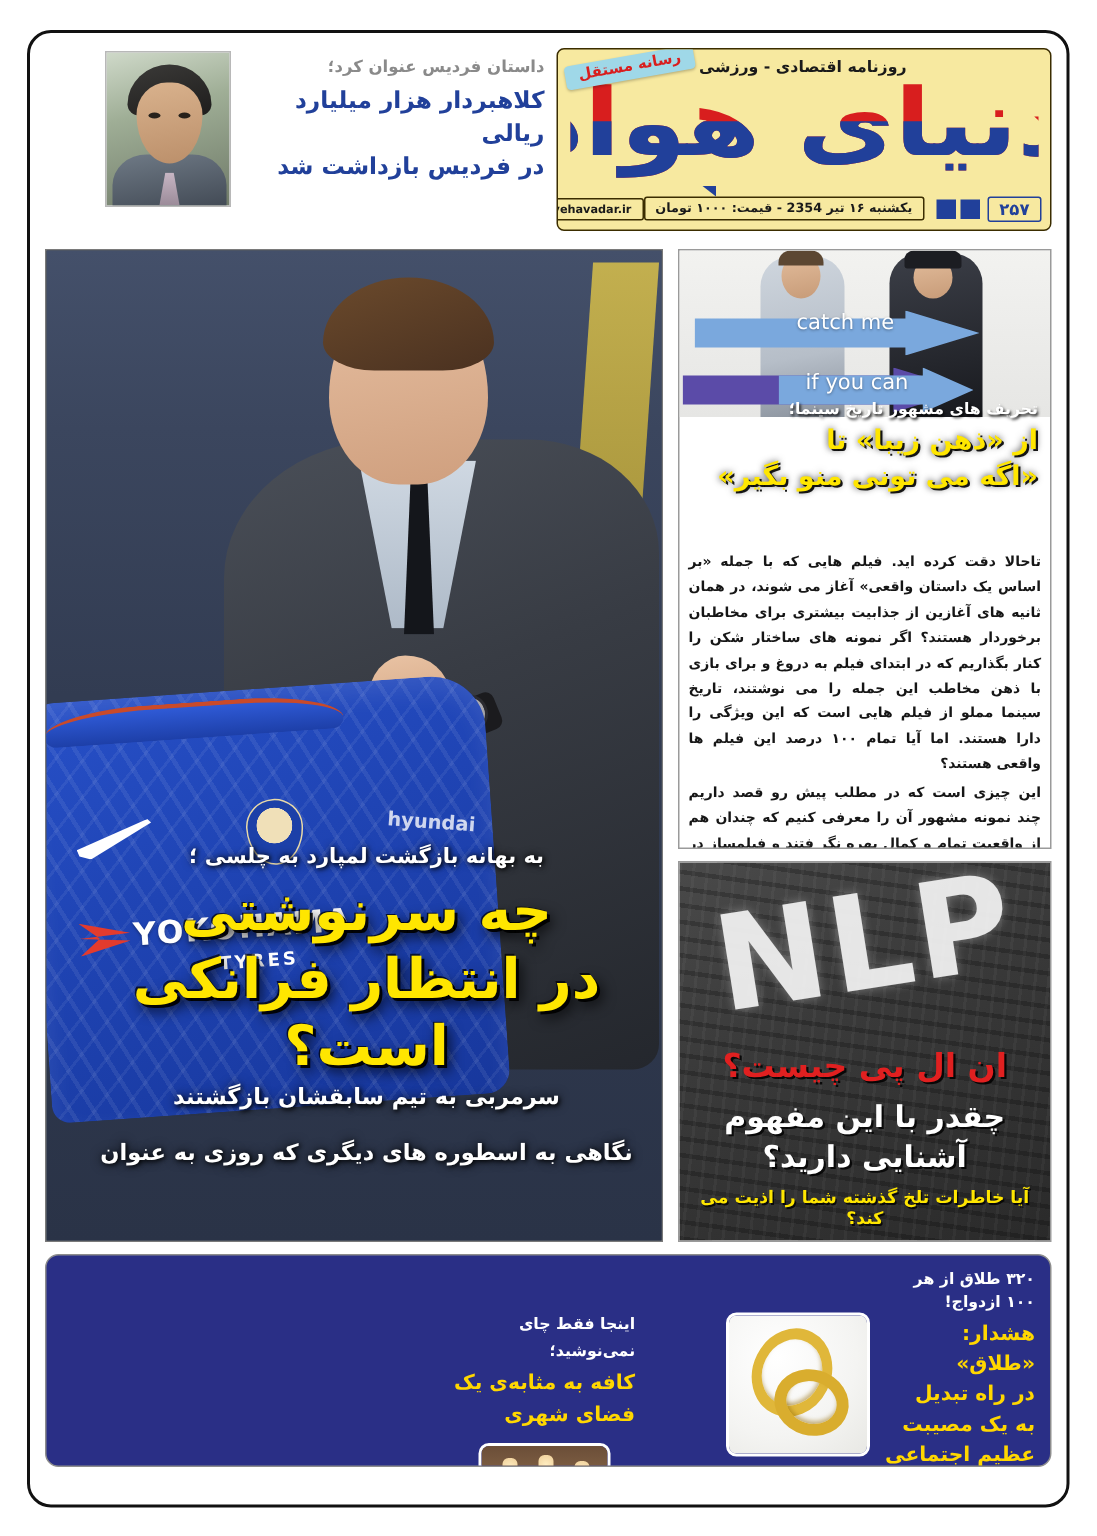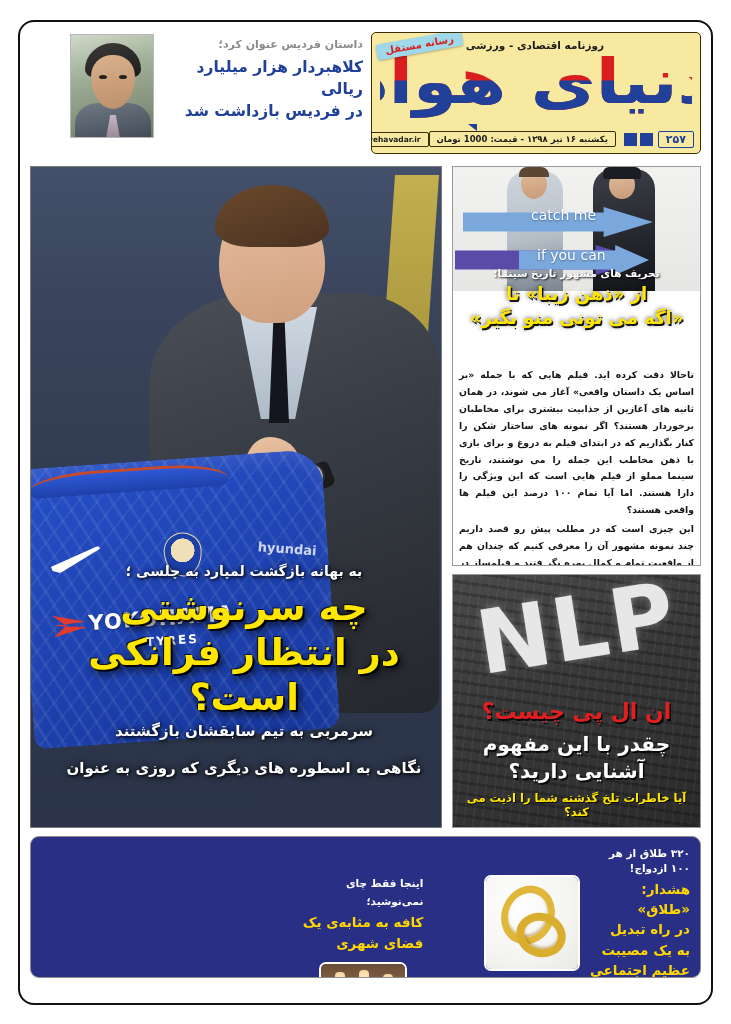--- a/index.html
+++ b/index.html
@@ -476,21 +476,21 @@
     height: 400px;
     border: 1.5px solid #9a9a9a;
     background: #ffffff;
     overflow: hidden;
     margin-bottom: 8px;
   }
 
   .poster {
     position: relative;
     width: 100%;
-    height: 124px;
+    height: 111px;
     background: linear-gradient(180deg,#f2f2f0 0%, #e6e6e4 100%);
     overflow: hidden;
   }
   .poster-arrow1 {
     position: absolute;
     left: 10px; top: 40px;
     width: 190px; height: 30px;
     background: #7aa8dd;
     clip-path: polygon(0 18%, 74% 18%, 74% 0, 100% 50%, 74% 100%, 74% 82%, 0 82%);
   }
@@ -554,21 +554,20 @@
   .poster-txt2 {
     position: absolute; left: 84px; top: 80px;
     color: #ffffff; font-size: 14px; font-weight: normal;
     direction: ltr; text-shadow: 0 1px 2px rgba(0,0,0,.4);
   }
 
   .cinema-heads {
     position: absolute;
     left: 0; right: 0; top: 100px;
     padding: 0 8px;
-    text-align: center;
   }
   .cinema-kicker {
     font-size: 10.5px;
     font-weight: bold;
     color: #ffffff;
     text-shadow: 1px 1px 2px rgba(0,0,0,.9);
     margin-bottom: 3px;
   }
   .cinema-head {
     font-size: 18px;
@@ -841,21 +840,21 @@
       <div class="badge-independent">رسانه مستقل</div>
 
       <div class="masthead-arrow"></div>
 
       <div class="masthead-footer">
         <div class="issue-box">۲۵۷</div>
         <div class="sq-group">
           <div class="sq"></div>
           <div class="sq"></div>
         </div>
-        <div class="date-box">یکشنبه ۱۶ تیر ۱۳۹۸ - قیمت: 1000 تومان</div>
+        <div class="date-box">یکشنبه ۱۶ تیر 2354 - قیمت: ۱۰۰۰ تومان</div>
         <div class="site-box">www.donyayehavadar.ir</div>
       </div>
     </div>
 
     <div class="top-brief">
       <div class="top-brief-photo">
         <div class="tp-body"></div>
         <div class="tp-shirt"></div>
         <div class="tp-hair"></div>
         <div class="tp-face"></div>

